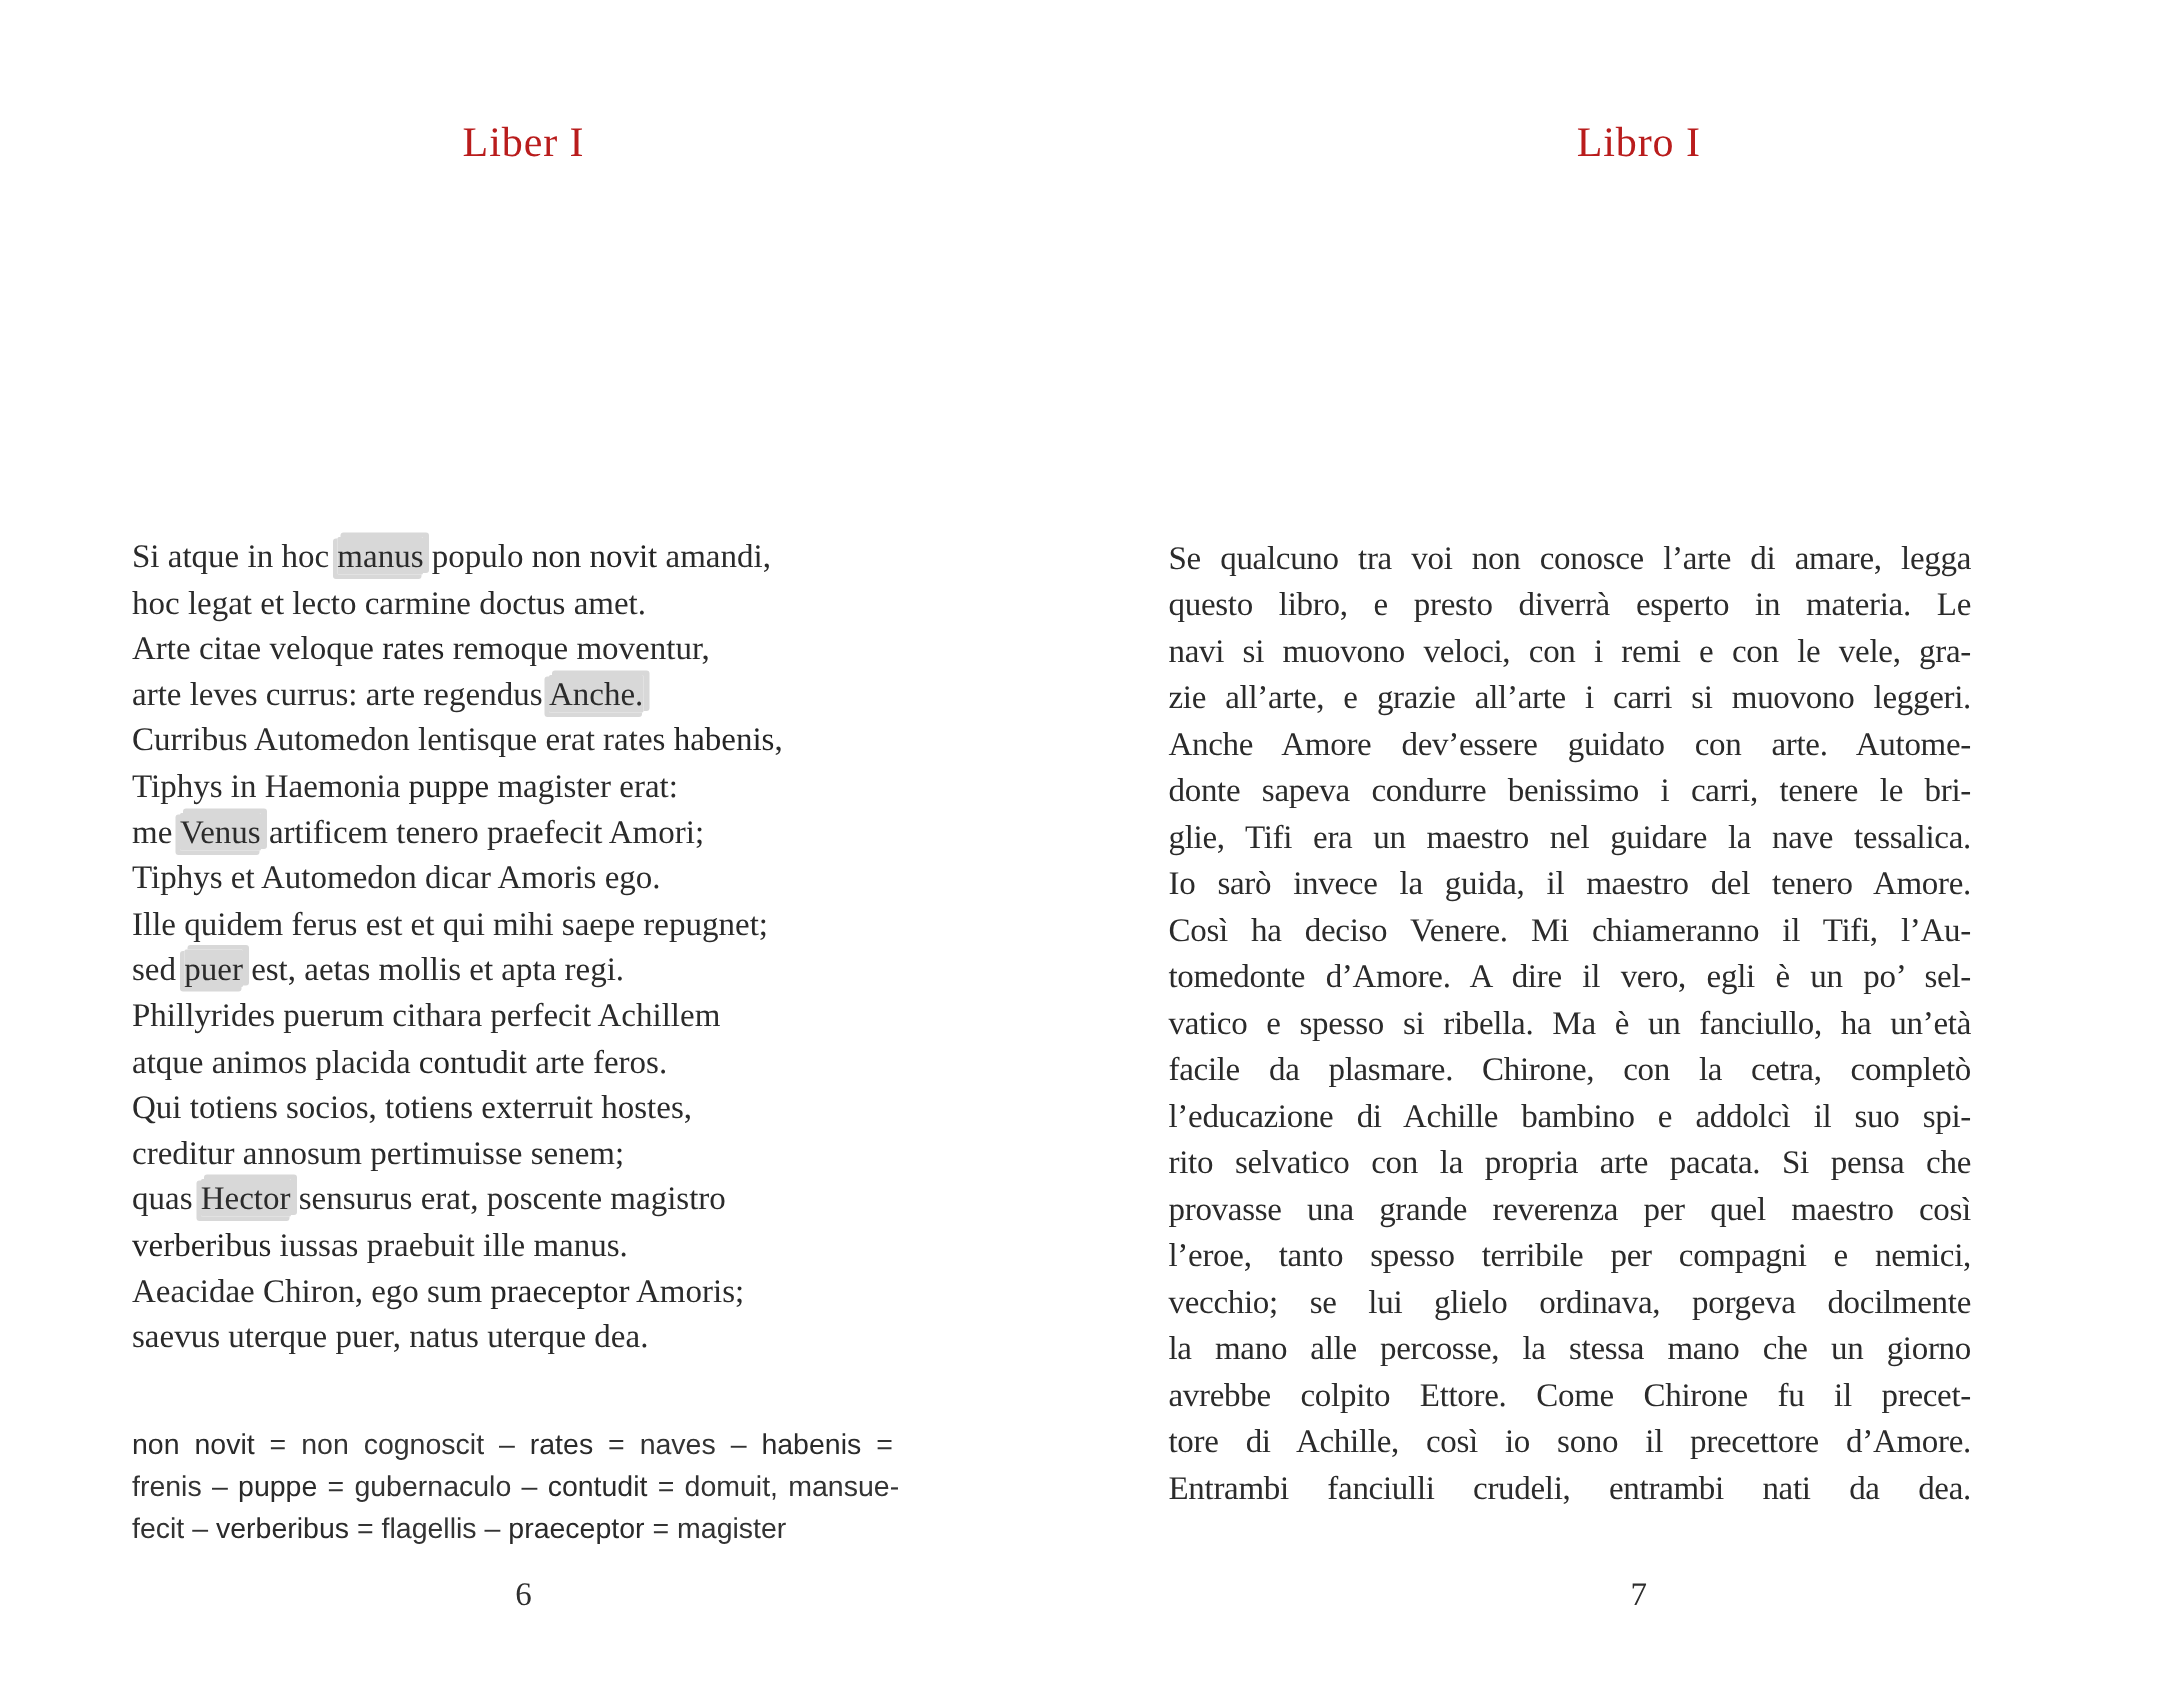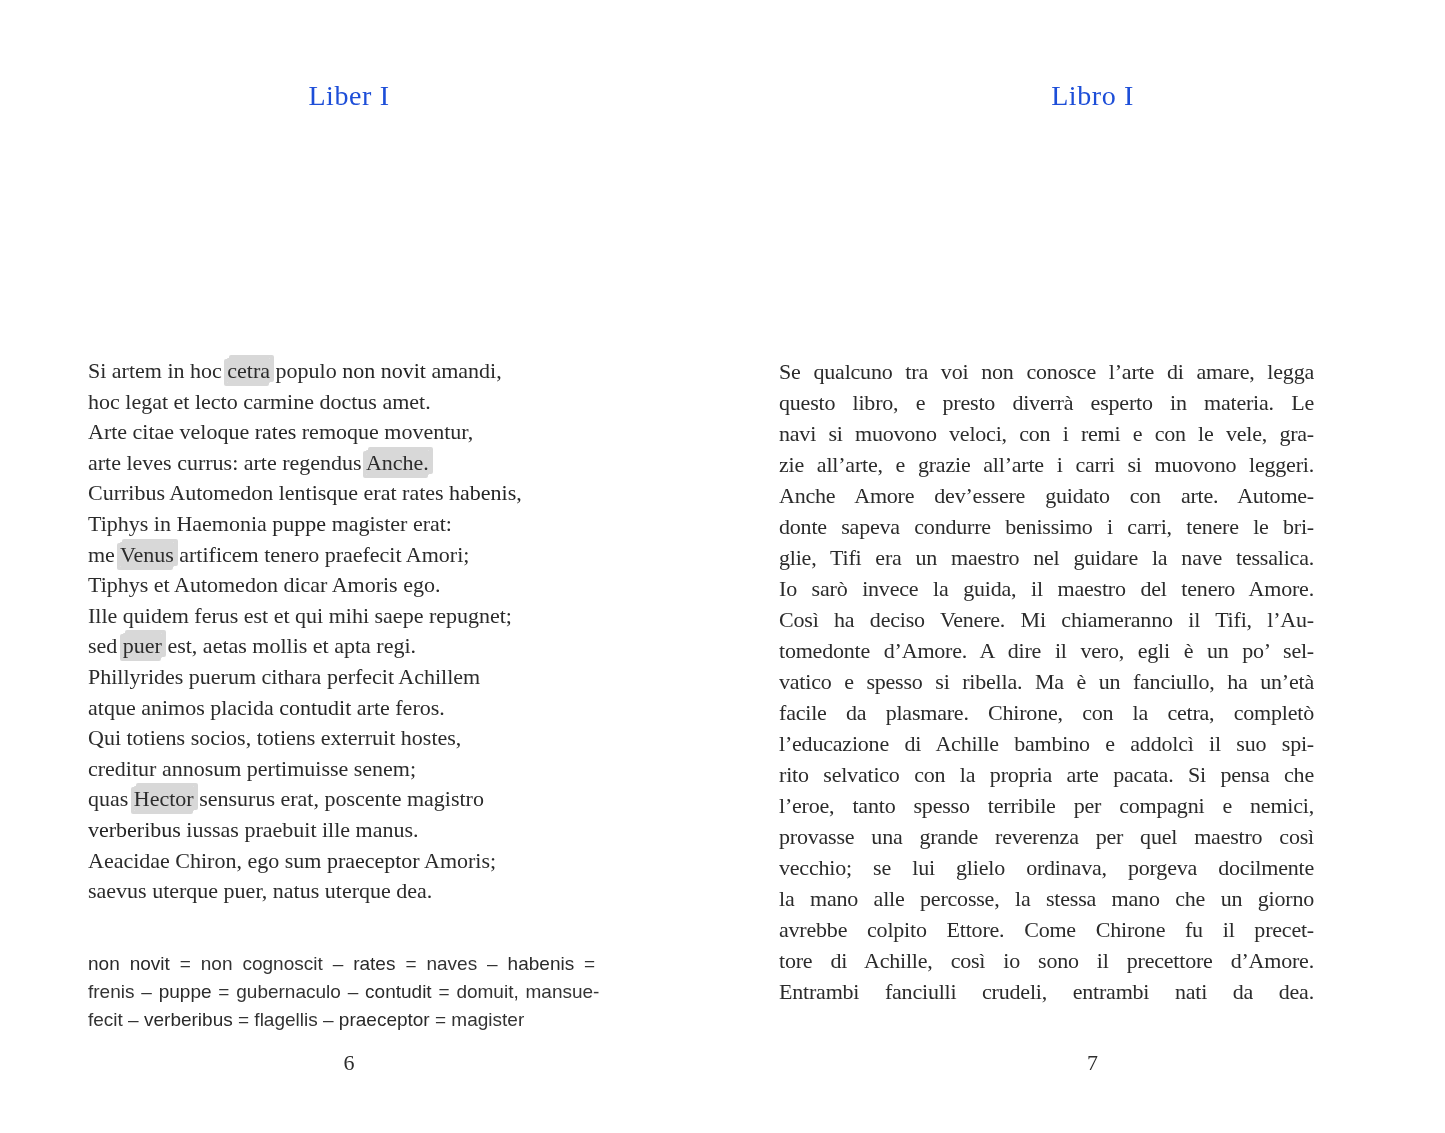--- a/index.html
+++ b/index.html
@@ -5,21 +5,21 @@
   * { margin:0; padding:0; box-sizing:border-box; }
   html,body { background:#ffffff; }
   body {
     width:1445px; height:1133px; position:relative; overflow:hidden;
     font-family:"Liberation Serif", serif;
     color:var(--text,#2b2b2b);
     background:var(--bg,#ffffff);
   }
   .page-title {
     position:absolute; top:80px; font-size:28px; letter-spacing:.6px;
-    text-align:center; color:#1d4ed8;
+    text-align:center; color:#b91c1c;
   }
   #left-title  { left:88px;  width:522px; }
   #right-title { left:825px; width:535px; }
 
   .poem {
     position:absolute; left:88px; top:356px; width:560px;
     font-size:22px; line-height:30.6px;
   }
   .poem-line { white-space:nowrap; }
 
@@ -50,21 +50,21 @@
   #left-number  { left:88px;  width:522px; }
   #right-number { left:825px; width:535px; }
 </style>
 </head>
 <body>
 
 <div id="left-title" class="page-title">Liber I</div>
 <div id="right-title" class="page-title">Libro I</div>
 
 <div class="poem">
-    <div class="poem-line"><span>Si artem in hoc </span><span class="hl">cetra</span><span> populo </span><span class="b">non novit</span><span> amandi,</span></div>
+    <div class="poem-line"><span>Si atque in hoc </span><span class="hl">manus</span><span> populo </span><span class="b">non novit</span><span> amandi,</span></div>
     <div class="poem-line"><span>hoc legat et lecto carmine doctus amet.</span></div>
     <div class="poem-line"><span>Arte citae veloque </span><span class="b">rates</span><span> remoque moventur,</span></div>
     <div class="poem-line"><span>arte leves currus: arte regendus </span><span class="hl">Anche.</span></div>
     <div class="poem-line"><span>Curribus Automedon lentisque erat rates </span><span class="b">habenis</span><span>,</span></div>
     <div class="poem-line"><span>Tiphys in Haemonia </span><span class="b">puppe</span><span> magister erat:</span></div>
     <div class="poem-line"><span>me </span><span class="hl">Venus</span><span> artificem tenero praefecit Amori;</span></div>
     <div class="poem-line"><span>Tiphys et Automedon dicar Amoris ego.</span></div>
     <div class="poem-line"><span>Ille quidem ferus est et qui mihi saepe repugnet;</span></div>
     <div class="poem-line"><span>sed </span><span class="hl">puer</span><span> est, aetas mollis et apta regi.</span></div>
     <div class="poem-line"><span>Phillyrides puerum cithara perfecit Achillem</span></div>
@@ -91,22 +91,22 @@
     <div class="tr-line" style="display: block; word-spacing: 14.7083px;"><span>Anche Amore dev’essere guidato con arte. Autome-</span></div>
     <div class="tr-line" style="display: block; word-spacing: 9.07227px;"><span>donte sapeva condurre benissimo i carri, tenere le bri-</span></div>
     <div class="tr-line" style="display: block; word-spacing: 8.625px;"><span>glie, Tifi era un maestro nel guidare la nave tessalica.</span></div>
     <div class="tr-line" style="display: block; word-spacing: 9.37326px;"><span>Io sarò invece la guida, il maestro del tenero Amore.</span></div>
     <div class="tr-line" style="display: block; word-spacing: 10.1777px;"><span>Così ha deciso Venere. Mi chiameranno il Tifi, l’Au-</span></div>
     <div class="tr-line" style="display: block; word-spacing: 8.4125px;"><span>tomedonte d’Amore. A dire il vero, egli è un po’ sel-</span></div>
     <div class="tr-line" style="display: block; word-spacing: 7.33437px;"><span>vatico e spesso si ribella. Ma è un fanciullo, ha un’età</span></div>
     <div class="tr-line" style="display: block; word-spacing: 14.0089px;"><span>facile da plasmare. Chirone, con la cetra, completò</span></div>
     <div class="tr-line" style="display: block; word-spacing: 10.1582px;"><span>l’educazione di Achille bambino e addolcì il suo spi-</span></div>
     <div class="tr-line" style="display: block; word-spacing: 9.21875px;"><span>rito selvatico con la propria arte pacata. Si pensa che</span></div>
+    <div class="tr-line" style="display: block; word-spacing: 11.6518px;"><span>provasse una grande reverenza per quel maestro così</span></div>
     <div class="tr-line" style="display: block; word-spacing: 12.75px;"><span>l’eroe, tanto spesso terribile per compagni e nemici,</span></div>
-    <div class="tr-line" style="display: block; word-spacing: 11.6518px;"><span>provasse una grande reverenza per quel maestro così</span></div>
     <div class="tr-line" style="display: block; word-spacing: 15.8932px;"><span>vecchio; se lui glielo ordinava, porgeva docilmente</span></div>
     <div class="tr-line" style="display: block; word-spacing: 10.2101px;"><span>la mano alle percosse, la stessa mano che un giorno</span></div>
     <div class="tr-line" style="display: block; word-spacing: 14.4978px;"><span>avrebbe colpito Ettore. Come Chirone fu il precet-</span></div>
     <div class="tr-line" style="display: block; word-spacing: 12.7305px; font-family: Liberation Serif, serif;"><span>tore di Achille, così io sono il precettore d’Amore.</span></div>
     <div class="tr-line" style="display: block; word-spacing: 20.3438px;"><span>Entrambi fanciulli crudeli, entrambi nati da dea.</span></div>
   </div>
 
 <div id="left-number" class="page-number">6</div>
 <div id="right-number" class="page-number">7</div>
 

